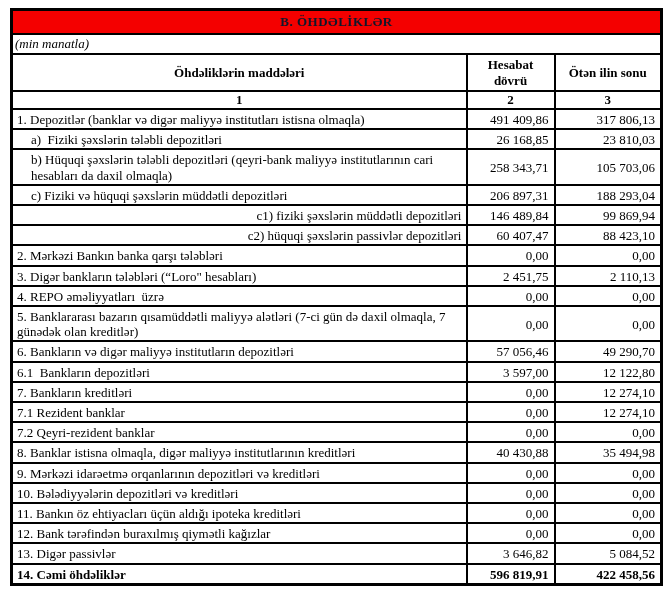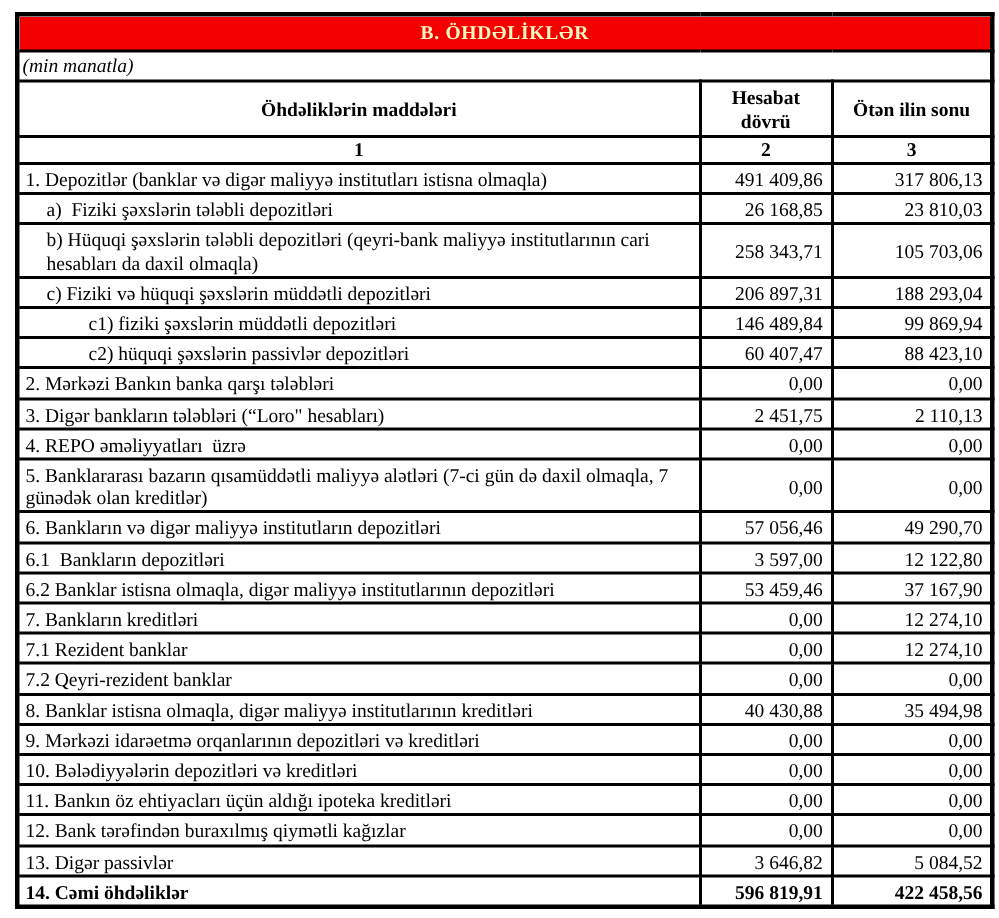--- a/index.html
+++ b/index.html
@@ -62,36 +62,36 @@
     text-align: left;
     padding: 2px 4px 1px 4px;
     white-space: pre-wrap;
   }
   td.num {
     text-align: right;
     padding: 2px 5px 1px 2px;
     white-space: nowrap;
   }
   tr.indent-1 td.label { padding-left: 18px; }
-  tr.indent-2 td.label { padding-left: 46px; }
+  tr.indent-2 td.label { padding-left: 46px; text-align: right; }
   tr.bold-row td { font-weight: bold; }
 </style>
 </head>
 <body>
 
 <div class="sheet">
   <table class="liabilities">
     <colgroup>
       <col style="width: 455px">
       <col style="width: 88px">
       <col style="width: 107px">
     </colgroup>
     <tbody>
       <tr>
-        <td colspan="3" class="title-cell" style="background: rgb(244, 0, 0); color: #fef9c3;">B. ÖHDƏLİKLƏR</td>
+        <td colspan="3" class="title-cell" style="background: rgb(244, 0, 0); color: #0f172a;">B. ÖHDƏLİKLƏR</td>
       </tr>
       <tr>
         <td colspan="3" class="note-cell">(min manatla)</td>
       </tr>
       <tr>
         <th class="head-cell">Öhdəliklərin maddələri</th>
         <th class="head-cell">Hesabat dövrü</th>
         <th class="head-cell">Ötən ilin sonu</th>
       </tr>
       <tr>
@@ -151,25 +151,20 @@
   </tr>
         <tr class="indent-0">
     <td class="label">6. Bankların və digər maliyyə institutların depozitləri</td>
     <td class="num">57 056,46</td>
     <td class="num">49 290,70</td>
   </tr>
         <tr class="indent-0">
     <td class="label">6.1  Bankların depozitləri</td>
     <td class="num">3 597,00</td>
     <td class="num">12 122,80</td>
-  </tr>
-        <tr class="indent-0">
-    <td class="label">6.2 Banklar istisna olmaqla, digər maliyyə institutlarının depozitləri</td>
-    <td class="num">53 459,46</td>
-    <td class="num">37 167,90</td>
   </tr>
         <tr class="indent-0">
     <td class="label">7. Bankların kreditləri</td>
     <td class="num">0,00</td>
     <td class="num">12 274,10</td>
   </tr>
         <tr class="indent-0">
     <td class="label">7.1 Rezident banklar</td>
     <td class="num">0,00</td>
     <td class="num">12 274,10</td>

